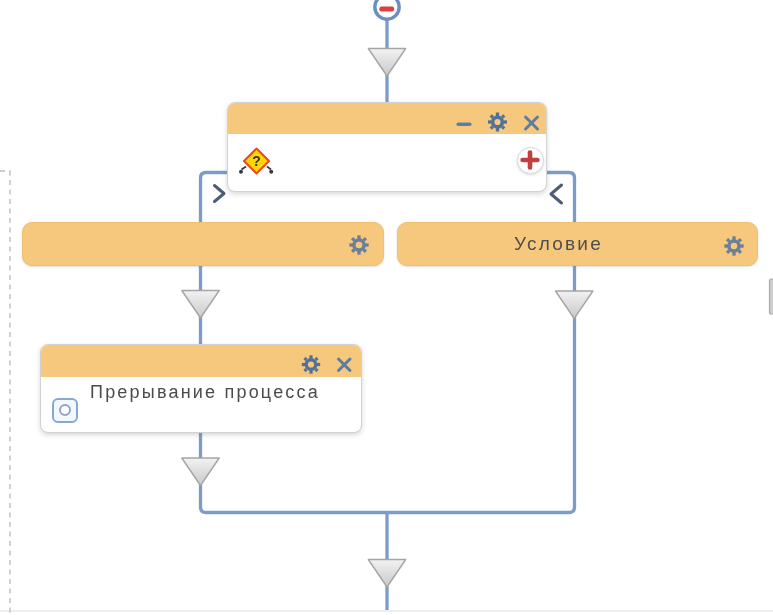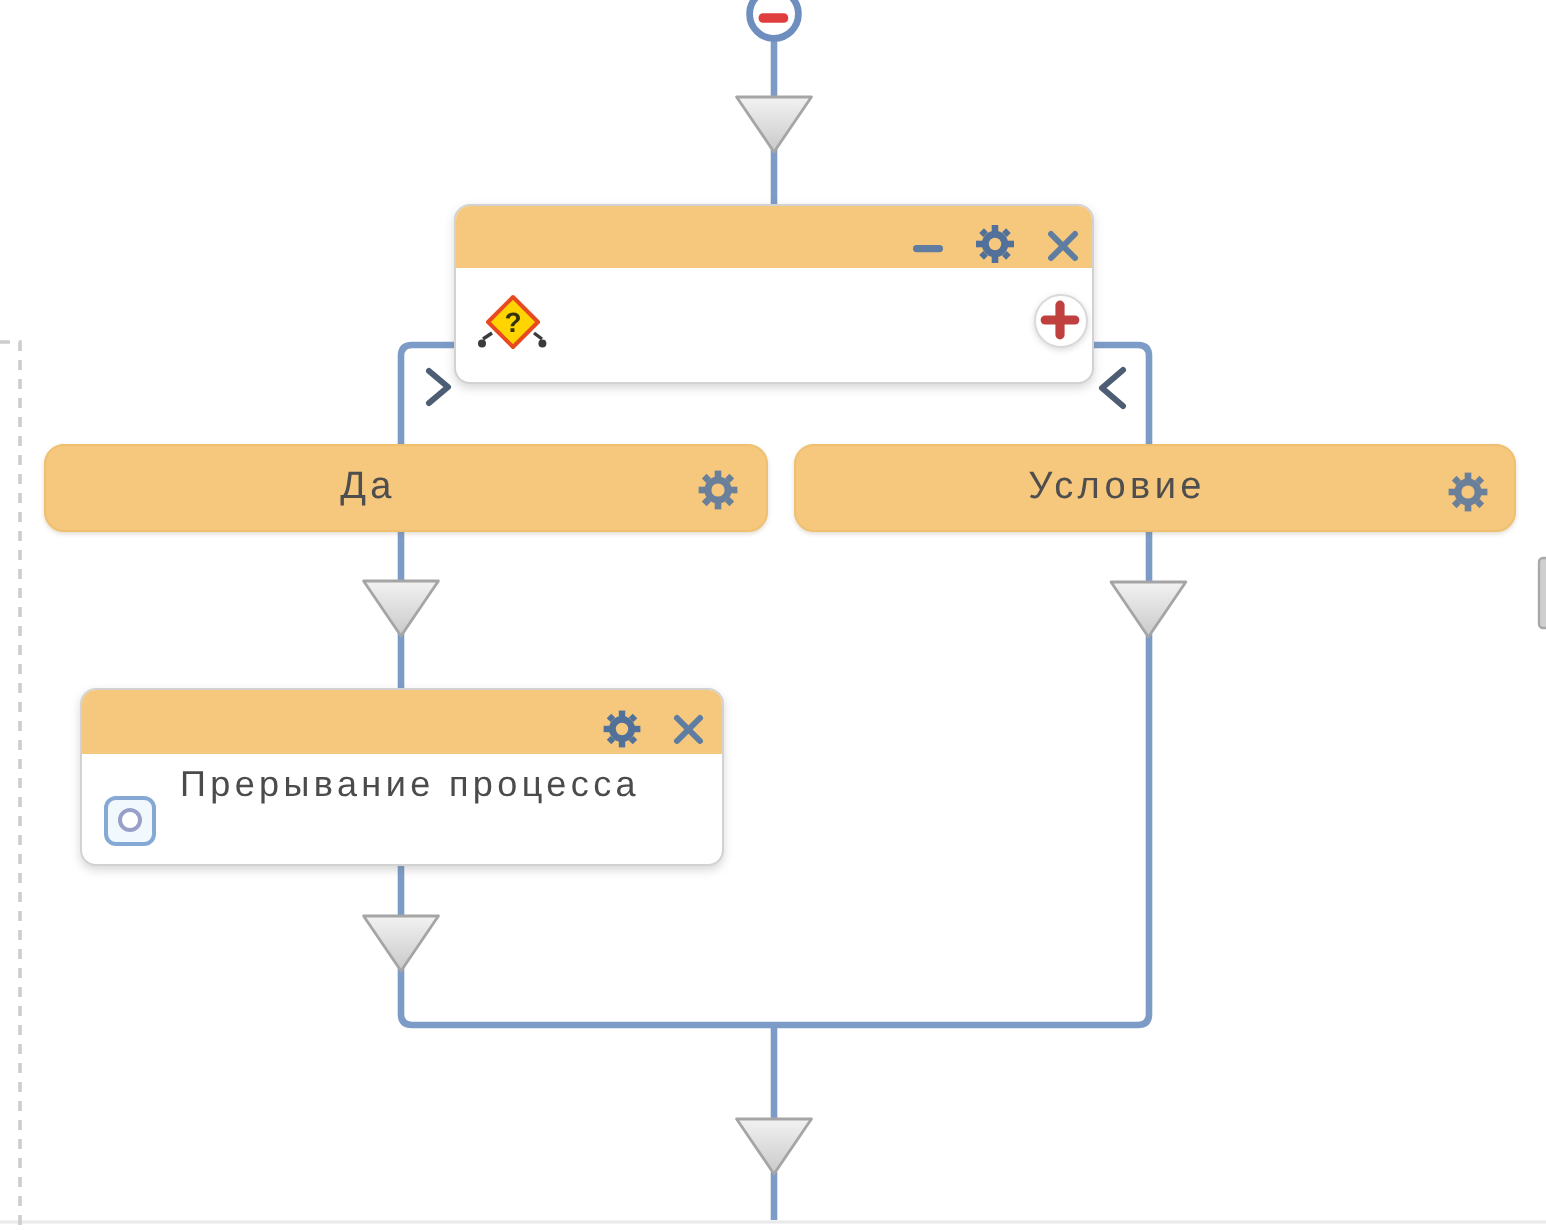--- a/index.html
+++ b/index.html
@@ -107,21 +107,20 @@
     <svg width="24" height="24" style="margin:0;" viewBox="0 0 24 24">
       <g stroke="#c0403f" stroke-width="4.6" stroke-linecap="round">
         <line x1="12" y1="4.6" x2="12" y2="19.4"></line>
         <line x1="4.6" y1="12" x2="19.4" y2="12"></line>
       </g>
     </svg>
   </div>
 </div>
 
 <div class="branch" style="left:22px;top:222px;width:362px;height:43.5px;">
-  <div class="btxt" style="width:322px;line-height:42px;">Да</div>
   <svg class="abs" style="right:14px;top:12px;" width="20" height="20" viewBox="-10 -10 20 20">
     <g stroke="#6a7f99" fill="none">
       <g stroke-width="3.3">
         <line x1="6" y1="0" x2="9.7" y2="0"></line>
             <line x1="4.7" y1="4.7" x2="6.9" y2="6.9"></line>
         <line x1="0" y1="6" x2="0" y2="9.7"></line>
             <line x1="-4.7" y1="4.7" x2="-6.9" y2="6.9"></line>
         <line x1="-6" y1="0" x2="-9.7" y2="0"></line>
             <line x1="-4.7" y1="-4.7" x2="-6.9" y2="-6.9"></line>
         <line x1="0" y1="-6" x2="0" y2="-9.7"></line>

